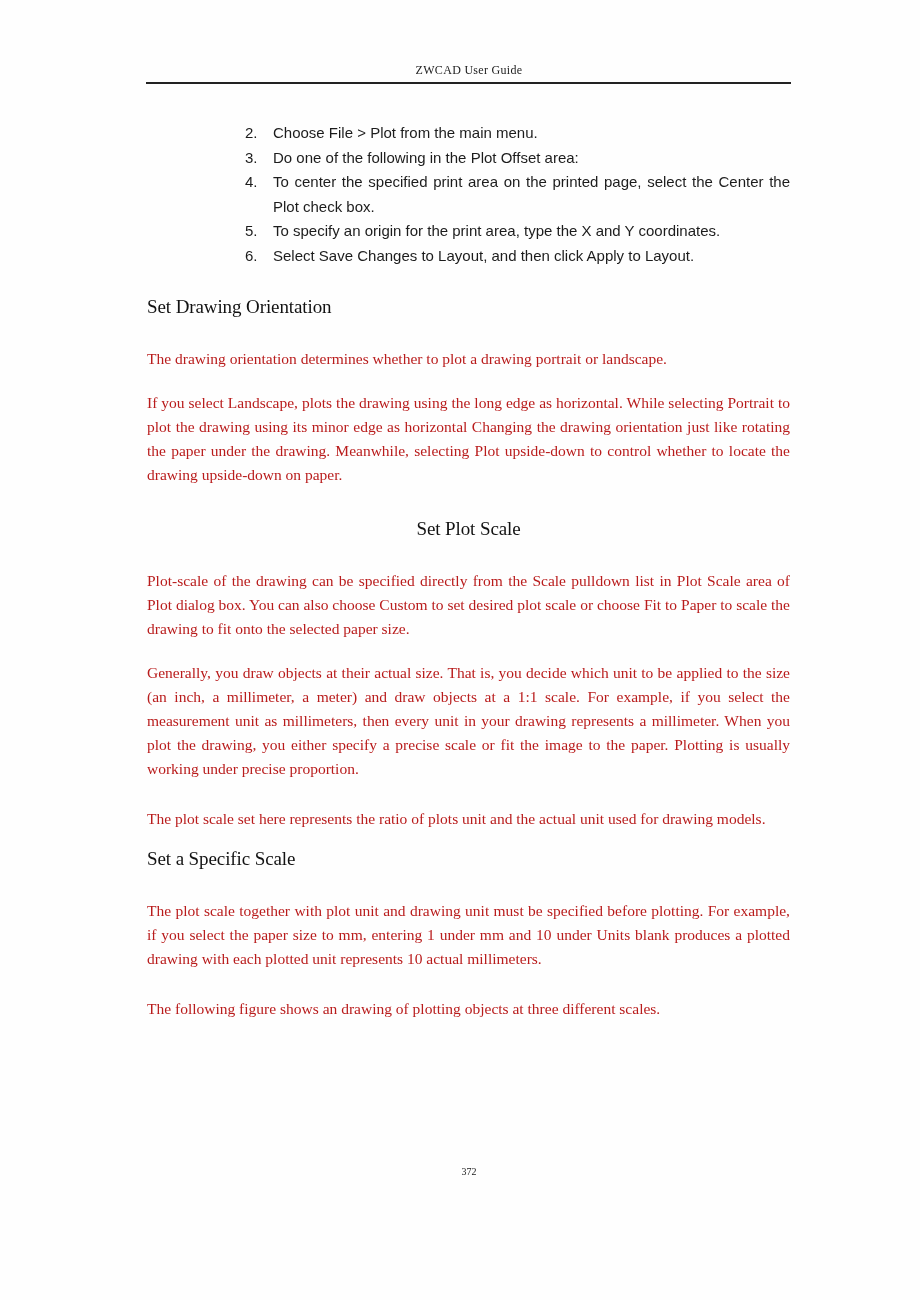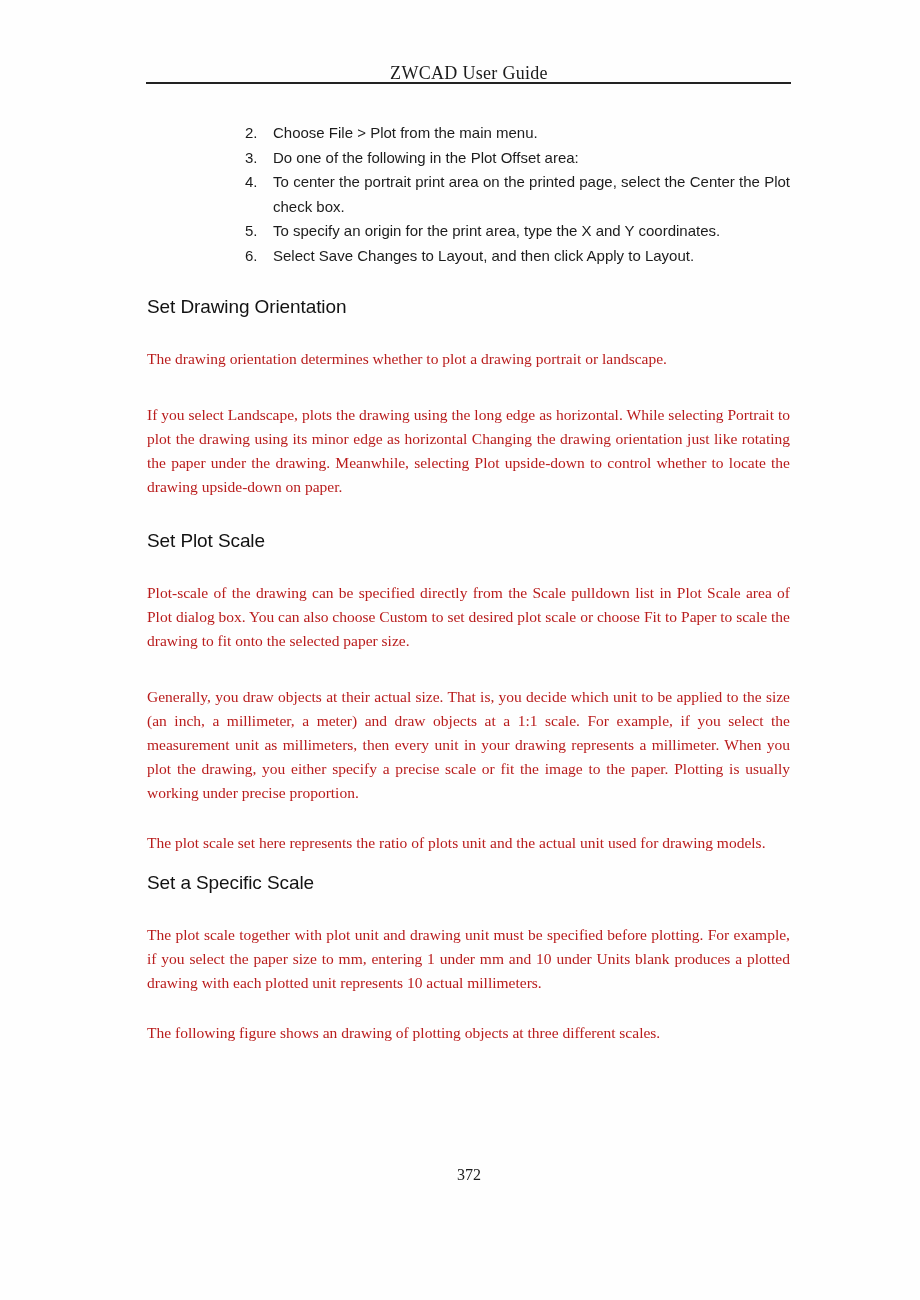--- a/index.html
+++ b/index.html
@@ -15,21 +15,21 @@
     height: 1300px;
     background: #fefefe;
     overflow: hidden;
   }
   .running-header {
     position: absolute;
     top: 63px;
     left: 147px;
     width: 644px;
     text-align: center;
-    font-size: 18px;
+    font-size: 12px;
     letter-spacing: 0.3px;
     color: #1b1b1b;
   }
   .header-rule {
     position: absolute;
     top: 82px;
     left: 146px;
     width: 645px;
     height: 0;
     border-top: 2px solid #222222;
@@ -45,46 +45,46 @@
     display: flex;
     padding-left: 98px;
     font-family: "Liberation Sans", sans-serif;
     font-size: 15px;
     line-height: 24.5px;
     color: #1c1c1c;
   }
   .step-num { width: 28px; flex-shrink: 0; }
   .step-text { flex: 1; text-align: justify; }
   .section-heading {
-    font-family: Liberation Sans, sans-serif;
+    font-family: Liberation Serif, serif;
     font-size: 19px;
     font-weight: 400;
     letter-spacing: -0.1px;
     color: #121212;
     line-height: 24px;
   }
   .body-par {
     font-size: 15.5px;
     line-height: 24px;
     text-align: justify;
     color: #b91c1c;
   }
-  .mt24 { margin-top: 32px; }
+  .mt24 { margin-top: 20px; }
   .mt26 { margin-top: 26px; }
   .mt27 { margin-top: 27px; }
   .mt28 { margin-top: 28px; }
   .mt29 { margin-top: 16px; }
-  .mt30 { margin-top: 30px; }
+  .mt30 { margin-top: 30px; text-align: center; }
   .page-footer {
     position: absolute;
     top: 1166px;
     left: 147px;
     width: 644px;
     text-align: center;
-    font-size: 16px;
+    font-size: 10px;
     color: #1b1b1b;
   }
 </style>
 </head>
 <body>
 
 <div class="page">
 
   <div class="running-header">ZWCAD User Guide</div>
   <div class="header-rule"></div>
@@ -95,21 +95,21 @@
       <li class="step">
         <span class="step-num">2.</span>
         <span class="step-text">Choose File &gt; Plot from the main menu.</span>
       </li>
       <li class="step">
         <span class="step-num">3.</span>
         <span class="step-text">Do one of the following in the Plot Offset area:</span>
       </li>
       <li class="step">
         <span class="step-num">4.</span>
-        <span class="step-text">To center the portrait print area on the printed page, select the Center the Plot check box.</span>
+        <span class="step-text">To center the specified print area on the printed page, select the Center the Plot check box.</span>
       </li>
       <li class="step">
         <span class="step-num">5.</span>
         <span class="step-text">To specify an origin for the print area, type the X and Y coordinates.</span>
       </li>
       <li class="step">
         <span class="step-num">6.</span>
         <span class="step-text">Select Save Changes to Layout, and then click Apply to Layout.</span>
       </li>
     </ol>

